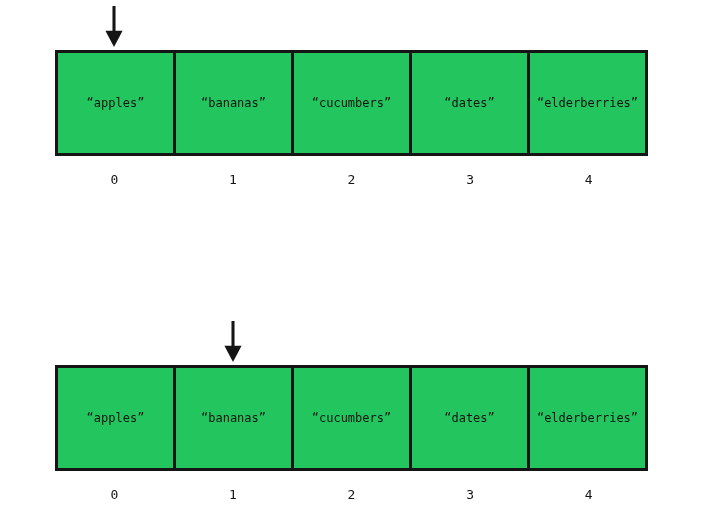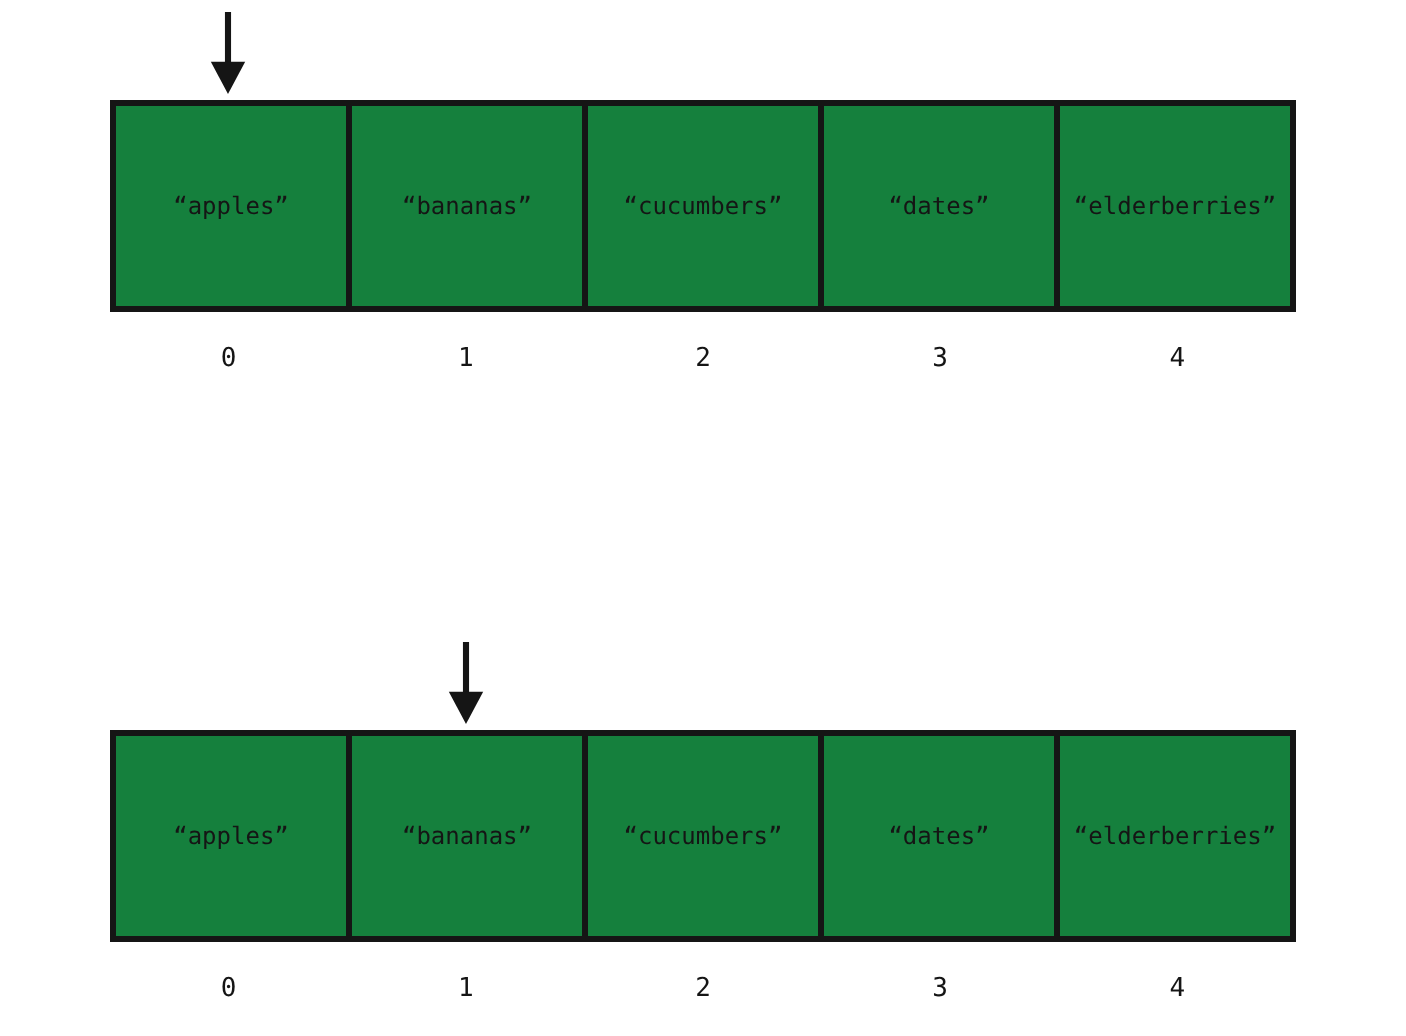--- a/index.html
+++ b/index.html
@@ -28,21 +28,21 @@
     width: 22px;
     height: 42px;
     display: block;
   }
   .array-box {
     display: flex;
     width: 100%;
     height: 106px;
     box-sizing: border-box;
     border: 3px solid var(--ink, #151515);
-    background: #15803d;
+    background: #22c55e;
   }
   .cell {
     flex: 1 1 0;
     min-width: 0;
     border-right: 3px solid var(--ink, #151515);
     display: flex;
     align-items: center;
     justify-content: center;
     box-sizing: border-box;
   }

